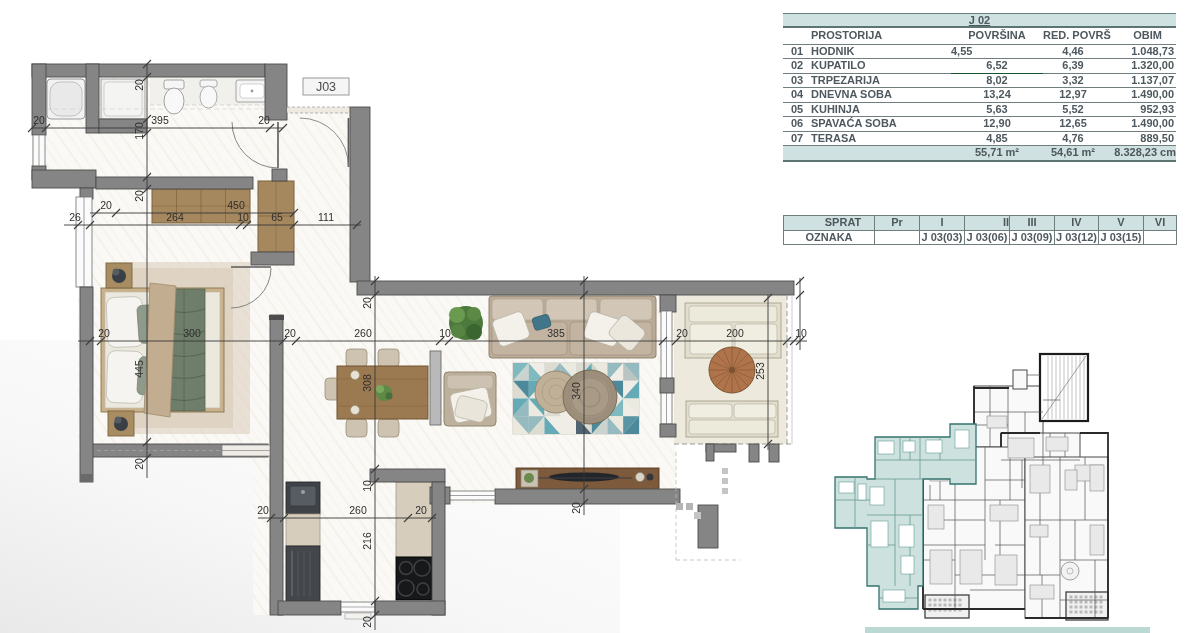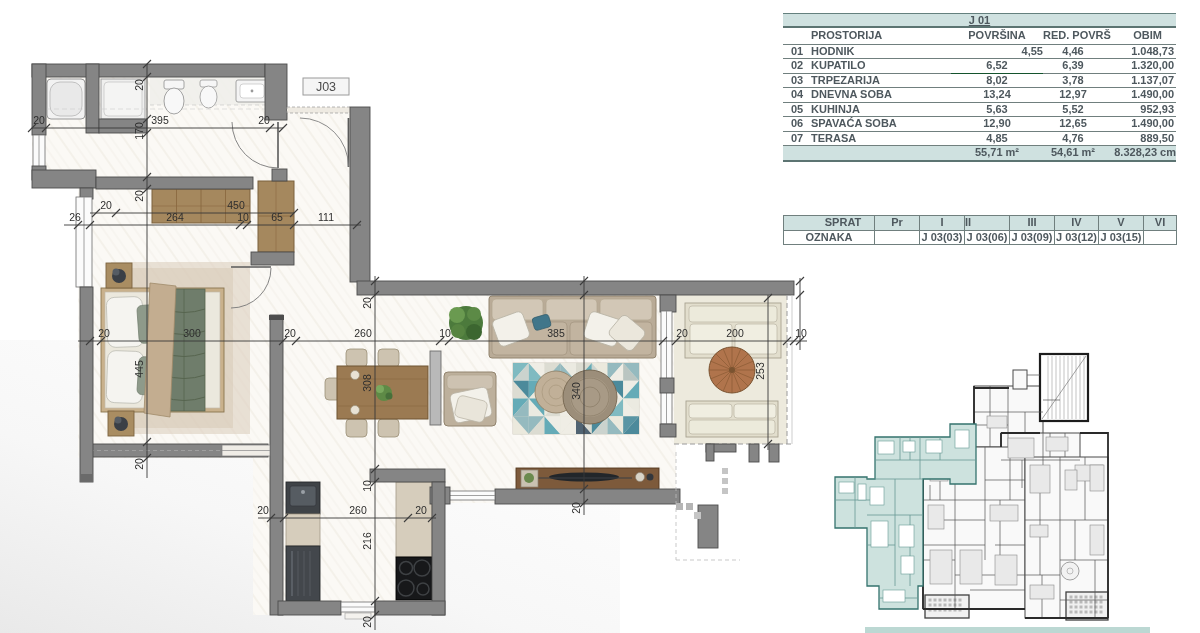--- a/index.html
+++ b/index.html
@@ -636,48 +636,48 @@
       <table style="width:393px;">
         <colgroup>
           <col style="width:28px">
           <col style="width:140px">
           <col style="width:92px">
           <col style="width:60px">
           <col style="width:73px">
         </colgroup>
         <tbody>
           <tr>
-            <td colspan="5" style="background:#cfe1e0;border-top:1px solid #64807e;border-bottom:2px solid #5c7472;text-align:center;height:12px;line-height:12px;"><span style="text-decoration:underline;">J 01</span></td>
+            <td colspan="5" style="background:#cfe1e0;border-top:1px solid #64807e;border-bottom:2px solid #5c7472;text-align:center;height:12px;line-height:12px;"><span style="text-decoration:underline;">J 02</span></td>
           </tr>
           <tr style="height:17px;">
             <td style="border-bottom:1px solid #707f7e;"></td>
             <td style="border-bottom:1px solid #707f7e;margin-top:32px;">PROSTORIJA</td>
             <td style="border-bottom:1px solid #707f7e;text-align:center;">POVRŠINA</td>
             <td style="border-bottom:1px solid #707f7e;text-align:center;">RED. POVRŠ</td>
             <td style="border-bottom:1px solid #707f7e;text-align:right;padding-right:14px;">OBIM</td>
           </tr>
           <tr>
             <td style="border-bottom:1px solid #707f7e;text-align:center;">01</td>
             <td style="border-bottom:1px solid #707f7e;">HODNIK</td>
-            <td style="border-bottom:1px solid #707f7e;text-align:right;">4,55</td>
+            <td style="border-bottom:1px solid #707f7e;text-align:left;">4,55</td>
             <td style="border-bottom:1px solid #707f7e;text-align:center;">4,46</td>
             <td style="border-bottom:1px solid #707f7e;text-align:right;padding-right:2px;">1.048,73</td>
           </tr>
           <tr>
             <td style="border-bottom:1px solid #707f7e;text-align:center;">02</td>
             <td style="border-bottom:1px solid #707f7e;">KUPATILO</td>
             <td style="border-bottom:1px solid #14532d;text-align:center;">6,52</td>
             <td style="border-bottom:1px solid #707f7e;text-align:center;">6,39</td>
             <td style="border-bottom:1px solid #707f7e;text-align:right;padding-right:2px;">1.320,00</td>
           </tr>
           <tr>
             <td style="border-bottom:1px solid #707f7e;text-align:center;">03</td>
             <td style="border-bottom:1px solid #707f7e;">TRPEZARIJA</td>
             <td style="border-bottom:1px solid #707f7e;text-align:center;">8,02</td>
-            <td style="border-bottom:1px solid #707f7e;text-align:center;">3,78</td>
+            <td style="border-bottom:1px solid #707f7e;text-align:center;">3,32</td>
             <td style="border-bottom:1px solid #707f7e;text-align:right;padding-right:2px;">1.137,07</td>
           </tr>
           <tr>
             <td style="border-bottom:1px solid #707f7e;text-align:center;">04</td>
             <td style="border-bottom:1px solid #707f7e;">DNEVNA SOBA</td>
             <td style="border-bottom:1px solid #707f7e;text-align:center;margin-top:44px;">13,24</td>
             <td style="border-bottom:1px solid #707f7e;text-align:center;">12,97</td>
             <td style="border-bottom:1px solid #707f7e;text-align:right;padding-right:2px;">1.490,00</td>
           </tr>
           <tr>
@@ -722,21 +722,21 @@
           <col style="width:45px">
           <col style="width:44px">
           <col style="width:45px">
           <col style="width:33px">
         </colgroup>
         <tbody>
           <tr>
             <td style="border:1px solid #707f7e;background:#cfe1e0;text-align:center;padding-left:28px;">SPRAT</td>
             <td style="border:1px solid #707f7e;background:#cfe1e0;text-align:center;">Pr</td>
             <td style="border:1px solid #707f7e;background:#cfe1e0;text-align:center;">I</td>
-            <td style="border:1px solid #707f7e;background:#cfe1e0;text-align:left;">II</td>
+            <td style="border:1px solid #707f7e;background:#cfe1e0;text-align:right;">II</td>
             <td style="border:1px solid #707f7e;background:#cfe1e0;text-align:center;">III</td>
             <td style="border:1px solid #707f7e;background:#cfe1e0;text-align:center;">IV</td>
             <td style="border:1px solid #707f7e;background:#cfe1e0;text-align:center;">V</td>
             <td style="border:1px solid #707f7e;background:#cfe1e0;text-align:center;">VI</td>
           </tr>
           <tr>
             <td style="border:1px solid #707f7e;text-align:center;">OZNAKA</td>
             <td style="border:1px solid #707f7e;"></td>
             <td style="border:1px solid #707f7e;text-align:center;">J 03(03)</td>
             <td style="border:1px solid #707f7e;text-align:center;">J 03(06)</td>

